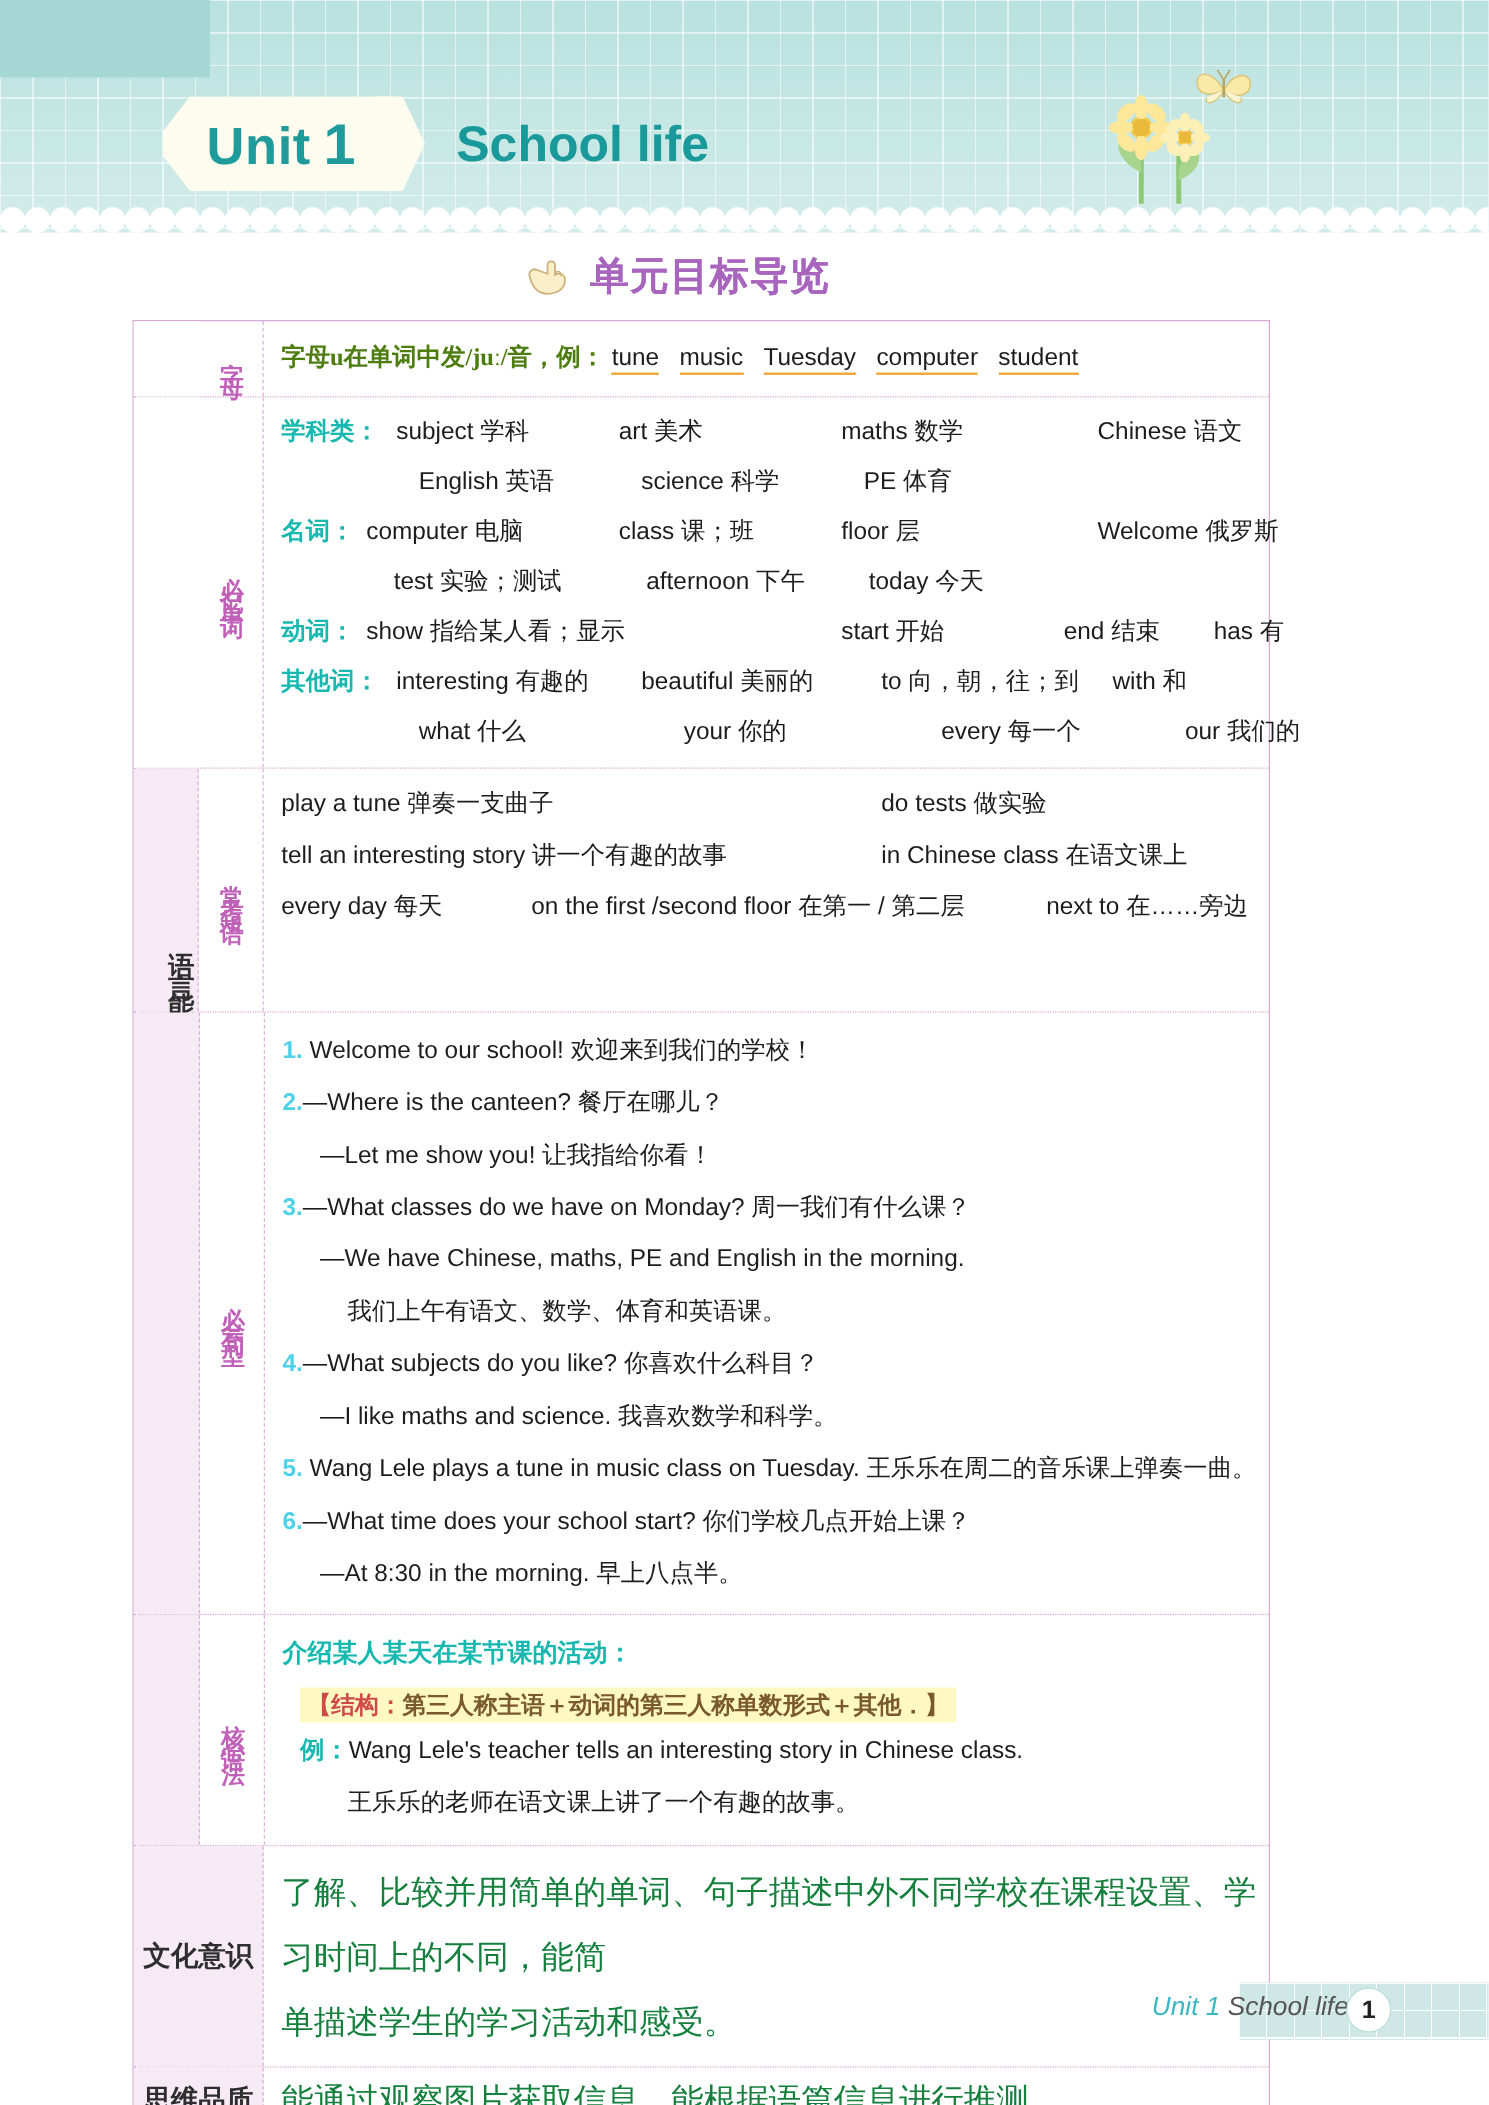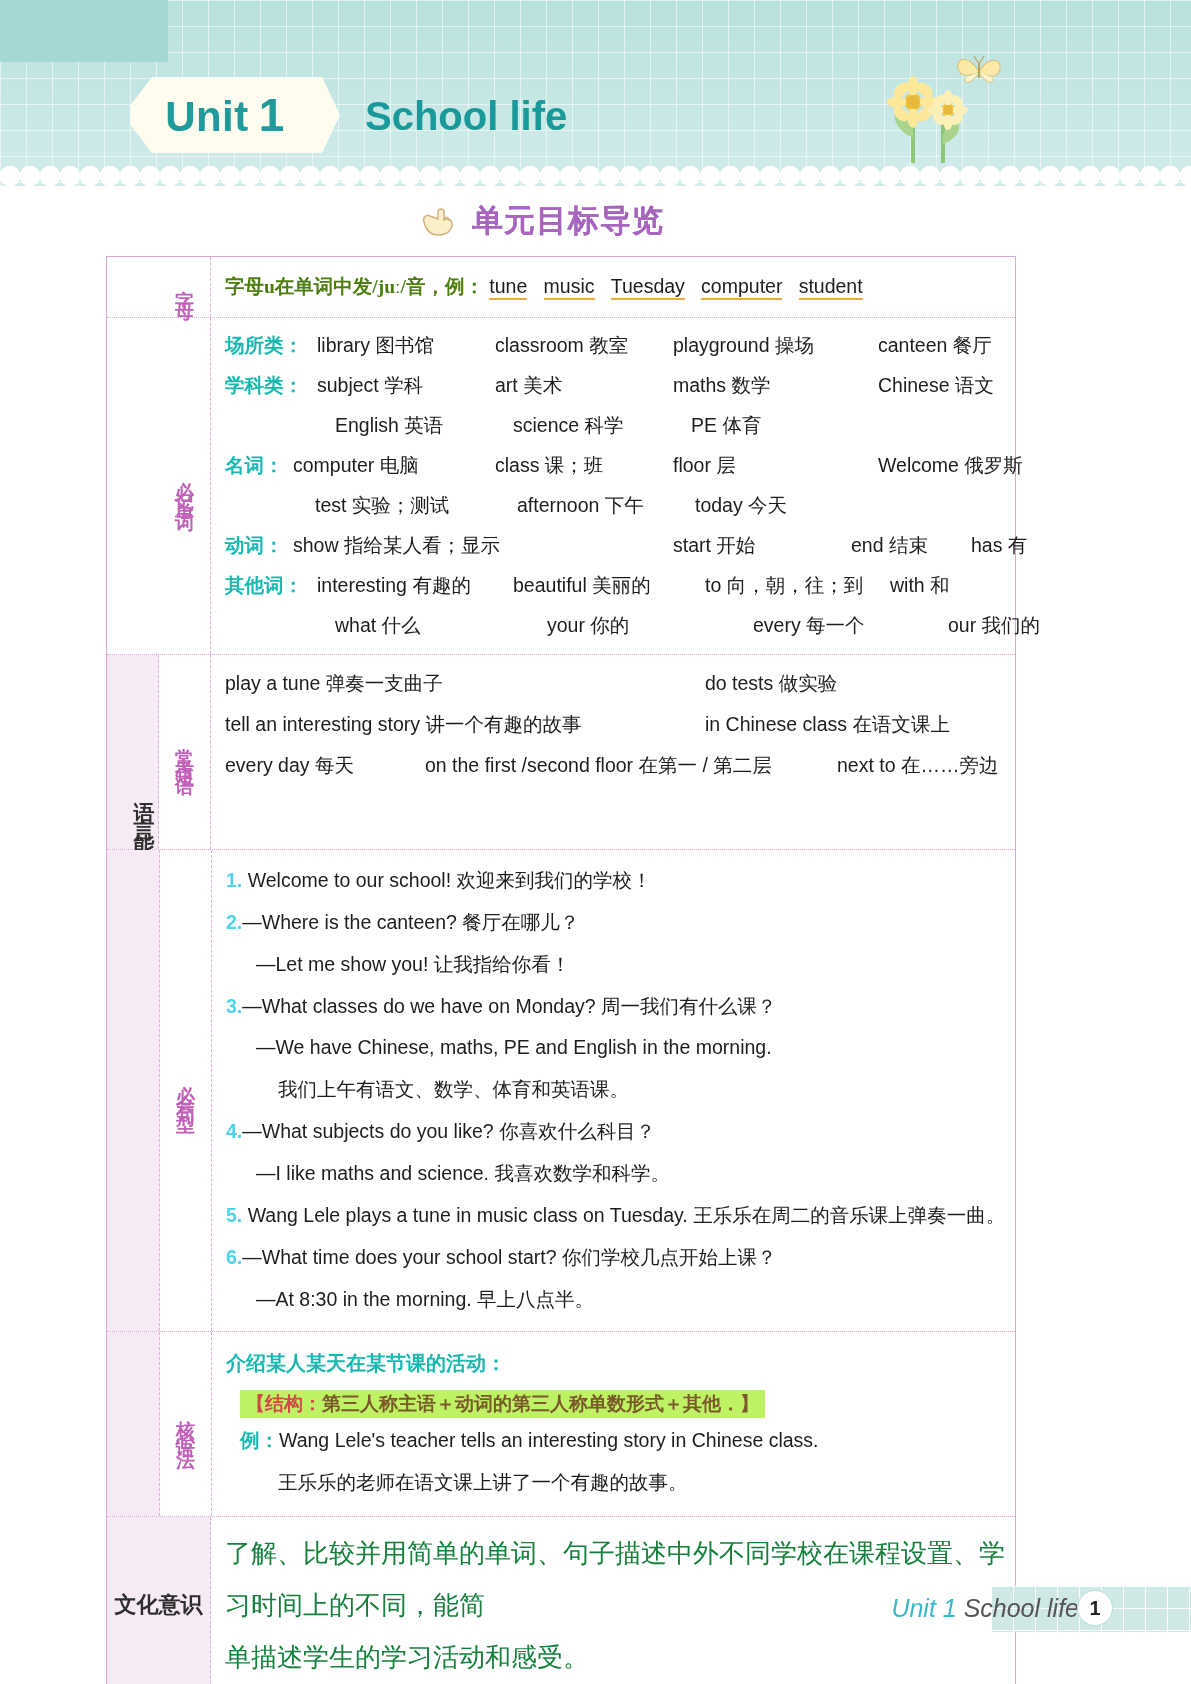--- a/index.html
+++ b/index.html
@@ -122,21 +122,21 @@
   .phrase-line{display:flex;font-size:19.5px;line-height:2.1;color:#1d1d1d;white-space:nowrap;}
   .ph1{flex:0 0 480px;}
   .ph2{flex:1;}
 
   .sent{font-size:19.5px;line-height:2.15;color:#1d1d1d;white-space:nowrap;}
   .sent-ind{padding-left:30px;}
   .sent-ind2{padding-left:52px;}
 
   .gram-head{font-size:20px;font-weight:bold;color:#16b8b0;line-height:2.1;}
   .gram-struct{
-    display:inline-block;background:#bef264;
+    display:inline-block;background:#fef9c3;
     font-size:19px;padding:1px 6px;margin:6px 0 2px 14px;
     font-weight:bold;
   }
   .gram-struct .k{color:#d04a4a;}
   .gram-struct .v{color:#7a5a2a;}
   .gram-ex{font-size:19.5px;line-height:2.15;color:#1d1d1d;padding-left:14px;white-space:nowrap;}
   .ex-label{color:#16b8b0;font-weight:bold;}
 
   .bot-text{font-size:26px;line-height:2.0;color:#15803d;}
 
@@ -146,21 +146,21 @@
   }
   .footer-grid{
     position:absolute;right:0;top:0;width:200px;height:46px;
     background:
       repeating-linear-gradient(to right, rgba(255,255,255,.9) 0 1px, transparent 1px 22px),
       repeating-linear-gradient(to bottom, rgba(255,255,255,.9) 0 1px, transparent 1px 22px),
       #cfe8e6;
   }
   .footer-label{
     position:absolute;right:112px;top:8px;
-    font-size:25px;font-style:italic;white-space:nowrap;
+    font-size:21px;font-style:italic;white-space:nowrap;
   }
   .footer-label .u{color:#3ab8c4;}
   .footer-label .s{color:#555;}
   .page-num{
     position:absolute;right:78px;top:4px;width:34px;height:34px;border-radius:50%;
     background:#fff;border:1.5px solid #bcdedb;
     display:flex;align-items:center;justify-content:center;
     font-size:20px;font-weight:bold;color:#222;
   }
 </style>
@@ -243,27 +243,20 @@
     <div class="cell" style="display:flex;align-items:center;">
       <span class="ln"><b class="cn" style="font-weight:bold;color:#4d7c0f;"><span>字母u在单词中发/juː/音，例：</span></b>&nbsp;<span class="u-line">tune</span>&nbsp;&nbsp;&nbsp;<span class="u-line">music</span>&nbsp;&nbsp;&nbsp;<span class="u-line">Tuesday</span>&nbsp;&nbsp;&nbsp;<span class="u-line">computer</span>&nbsp;&nbsp;&nbsp;<span class="u-line">student</span></span>
     </div>
   </div>
 
   <div class="trow">
     <div style="width:52px;flex:0 0 52px;background:#fff;"></div>
     <div class="cap-sub" style="letter-spacing:10px;">必记单词</div>
     <div class="cell" style="padding-top:8px;padding-bottom:8px;">
       <div class="vocab-line">
-        <span class="vl-label cat">场所类：</span>
-        <span class="vc">library 图书馆</span>
-        <span class="vc">classroom 教室</span>
-        <span class="vc-w">playground 操场</span>
-        <span class="vc">canteen 餐厅</span>
-      </div>
-      <div class="vocab-line">
         <span class="vl-label cat">学科类：</span>
         <span class="vc">subject 学科</span>
         <span class="vc">art 美术</span>
         <span class="vc-w">maths 数学</span>
         <span class="vc">Chinese 语文</span>
       </div>
       <div class="vocab-line">
         <span class="vl-label"></span>
         <span class="vc" style="padding-left:18px;">English 英语</span>
         <span class="vc">science 科学</span>

